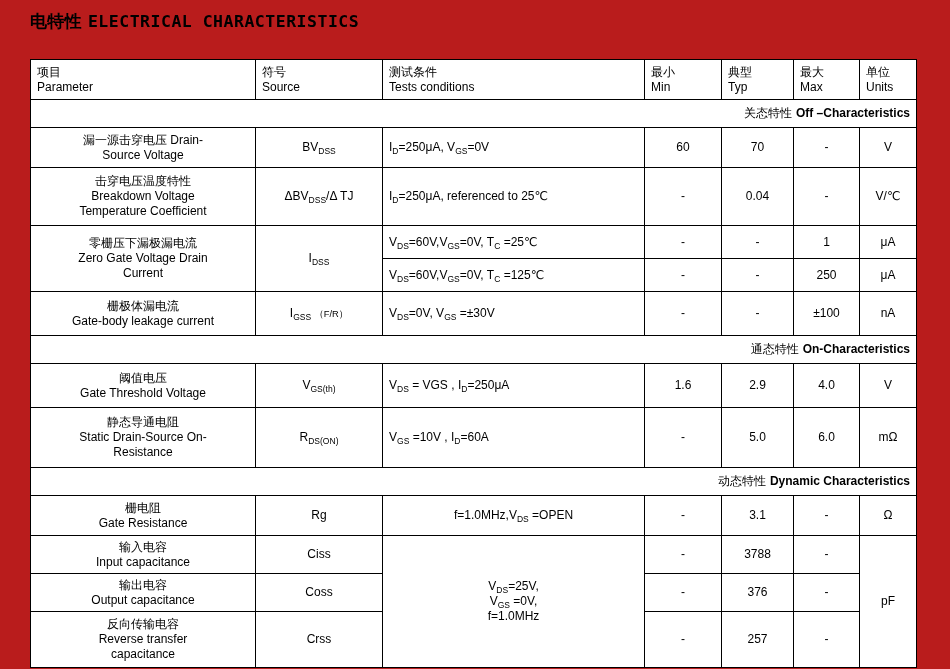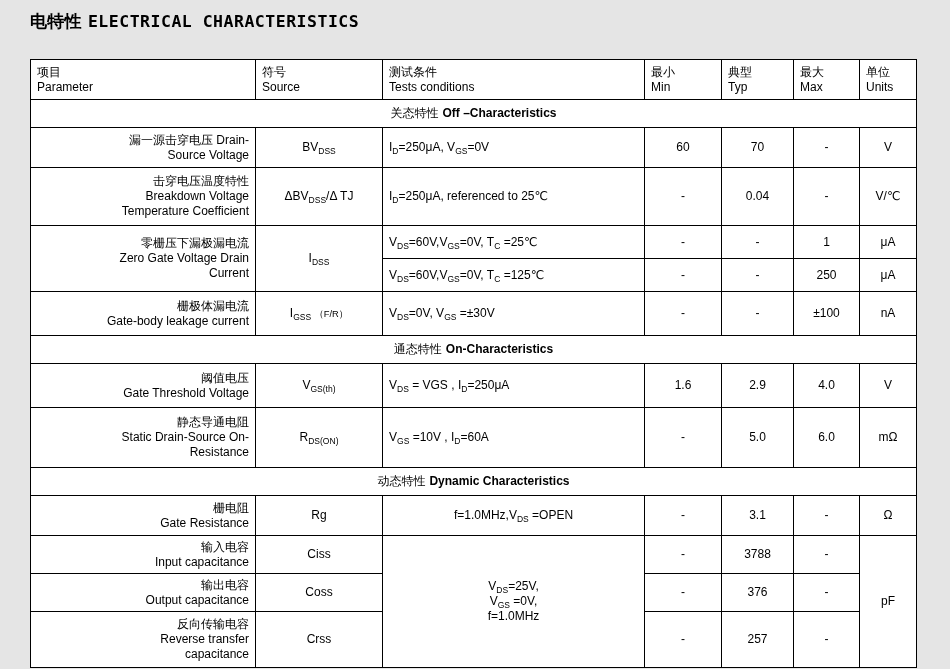--- a/index.html
+++ b/index.html
@@ -1,21 +1,21 @@
 <!DOCTYPE html>
 <html><head>
 <meta charset="utf-8">
 <style>
   html,body{margin:0;padding:0;background:#fff;}
   .page{
     position:relative;
     width:950px;height:669px;
     box-sizing:border-box;
     padding:8px 0 0 30px;
-    background:#e5e5e5;
+    background:#b91c1c;
     color:#000;
     font-family:"Liberation Sans","DejaVu Sans",sans-serif;
     overflow:hidden;
   }
   .title{
     margin:2px 0 26px 0;
     font-size:17px;
     font-weight:bold;
     letter-spacing:0.3px;
     white-space:nowrap;
@@ -47,24 +47,24 @@
   col.c-cond{width:262px;}
   col.c-min{width:77px;}
   col.c-typ{width:72px;}
   col.c-max{width:66px;}
   col.c-units{width:57px;}
   
   thead th{font-weight:normal;text-align:left;}
   thead th .en{font-weight:normal;display:block;}
   thead th.ctr{}
   
-  td.section{text-align:center;}
+  td.section{text-align:right;}
   td.section .en-b{font-weight:bold;margin-left:4px;}
   
-  td.param{text-align:right;}
+  td.param{text-align:center;}
   td.sym{text-align:center;}
   td.cond{text-align:left;}
   td.cond.ctr{text-align:center;}
   td.val{text-align:center;}
   
   tr.rhH{height:40px;}
   tr.rhS{height:28px;}
   tr.rh40{height:40px;}
   tr.rh58{height:58px;}
   tr.rh33{height:33px;}

